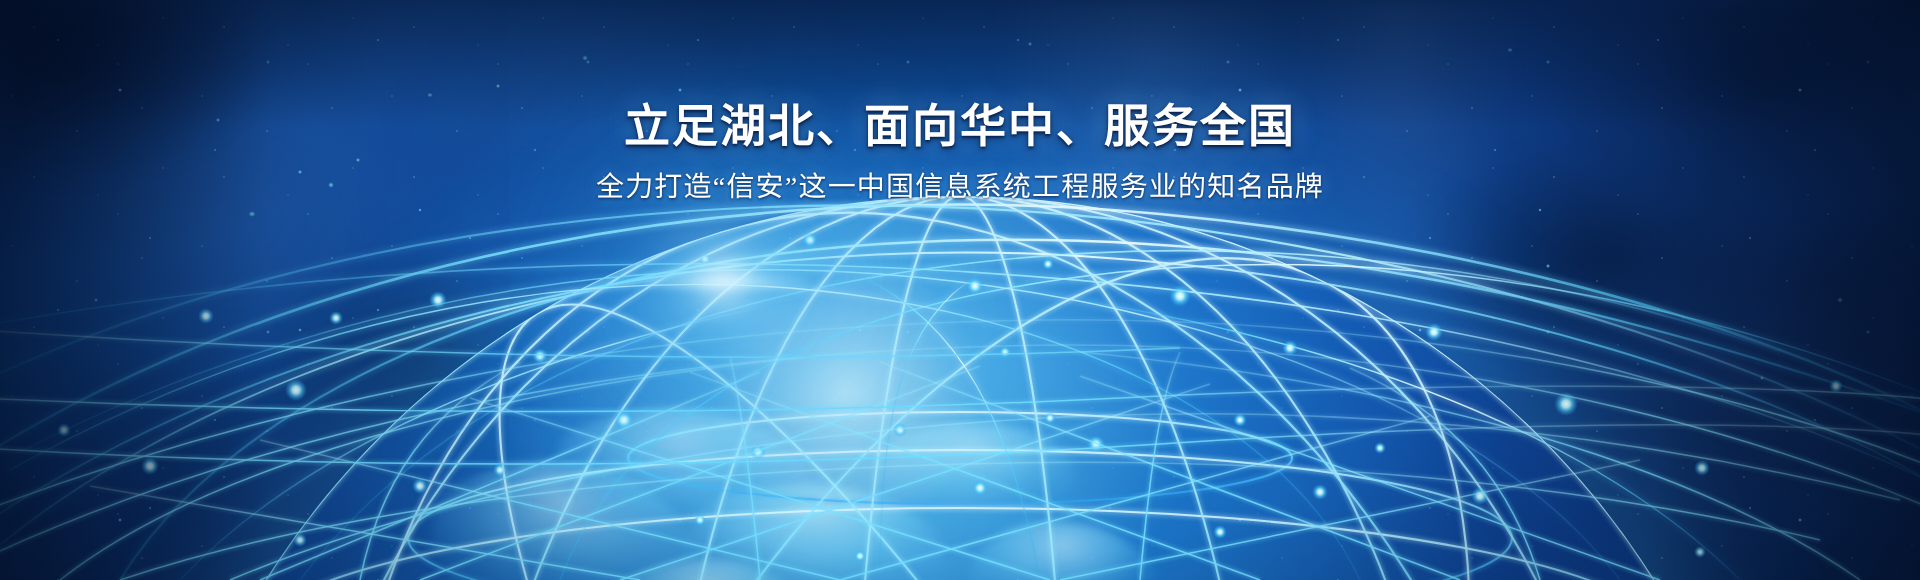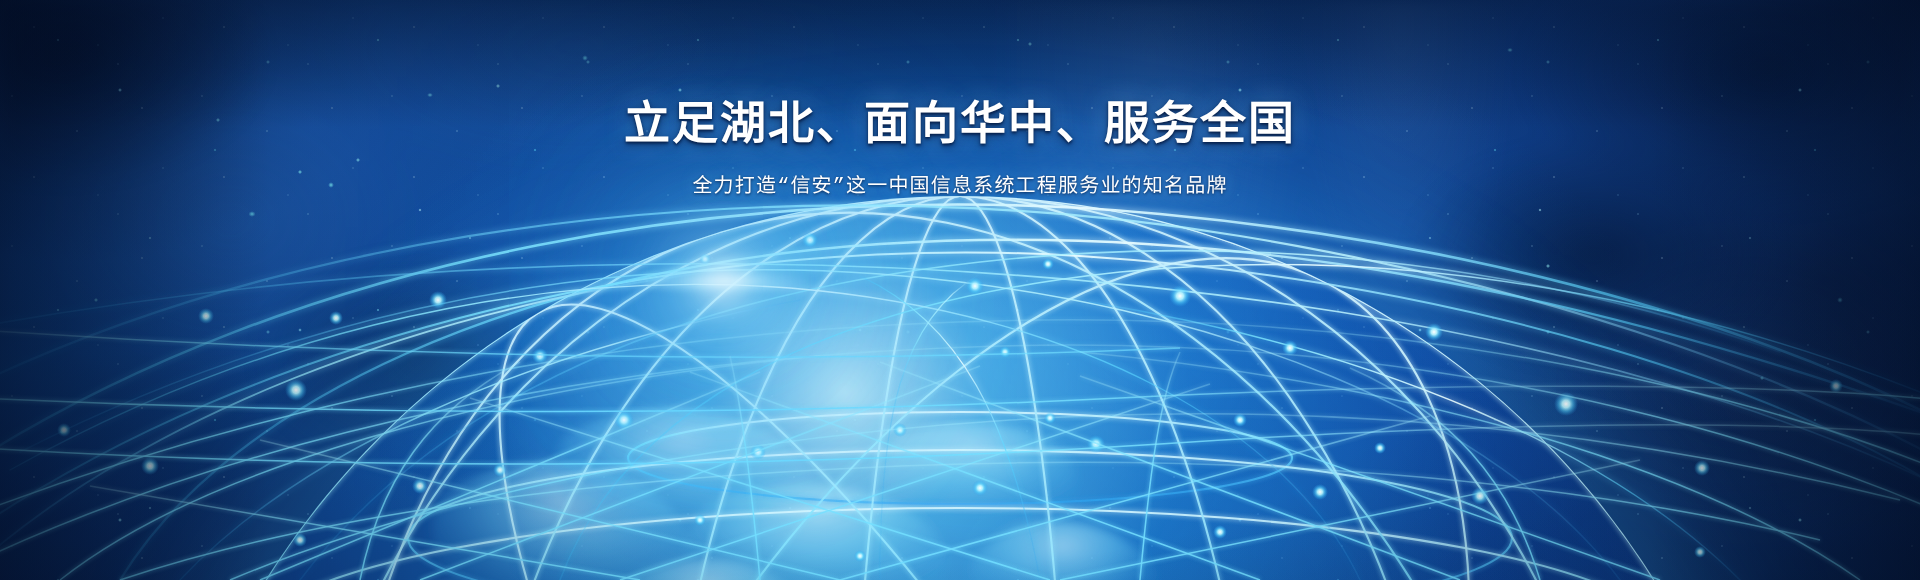--- a/index.html
+++ b/index.html
@@ -1,21 +1,21 @@
 <!DOCTYPE html>
 <html lang="zh-CN"><head>
 <meta charset="utf-8">
 <title>Banner</title>
 <style>
   html,body{margin:0;padding:0;background:#06182f;}
   #banner{
     position:relative;
     width:1920px;height:580px;
     overflow:hidden;
-    font-family:Liberation Mono, monospace;
+    font-family:Liberation Serif, serif;
     background:#000000;
     user-select:none;
   }
   .layer{position:absolute;inset:0;pointer-events:none;}
 
   
   #nebula-base{
     background:
       radial-gradient(ellipse 900px 520px at 52% 62%, rgba(60,170,255,.55) 0%, rgba(30,120,225,.30) 38%, rgba(10,45,110,0) 72%),
       radial-gradient(ellipse 620px 420px at 16% 22%,  rgba(28,96,190,.75) 0%, rgba(12,48,115,0) 70%),
@@ -160,21 +160,21 @@
     letter-spacing:2px;
     color:#ffffff;
     text-shadow:
       0 2px 3px rgba(4,22,60,.85),
       0 3px 10px rgba(6,30,75,.65),
       0 0 26px rgba(120,205,255,.45);
     white-space:nowrap;
   }
   #subline{
     margin:14px 0 0 0;
-    font-size:20px;
+    font-size:28px;
     line-height:30px;
     font-weight:400;
     letter-spacing:1.2px;
     color:#ffffff;
     text-shadow:
       0 1px 3px rgba(4,22,60,.85),
       0 0 16px rgba(120,205,255,.40);
     white-space:nowrap;
   }
 </style>

